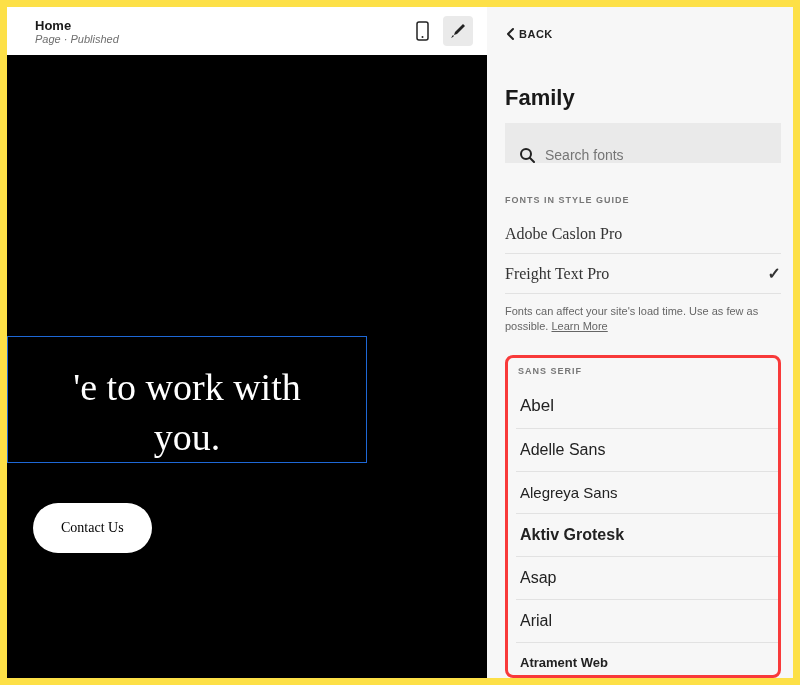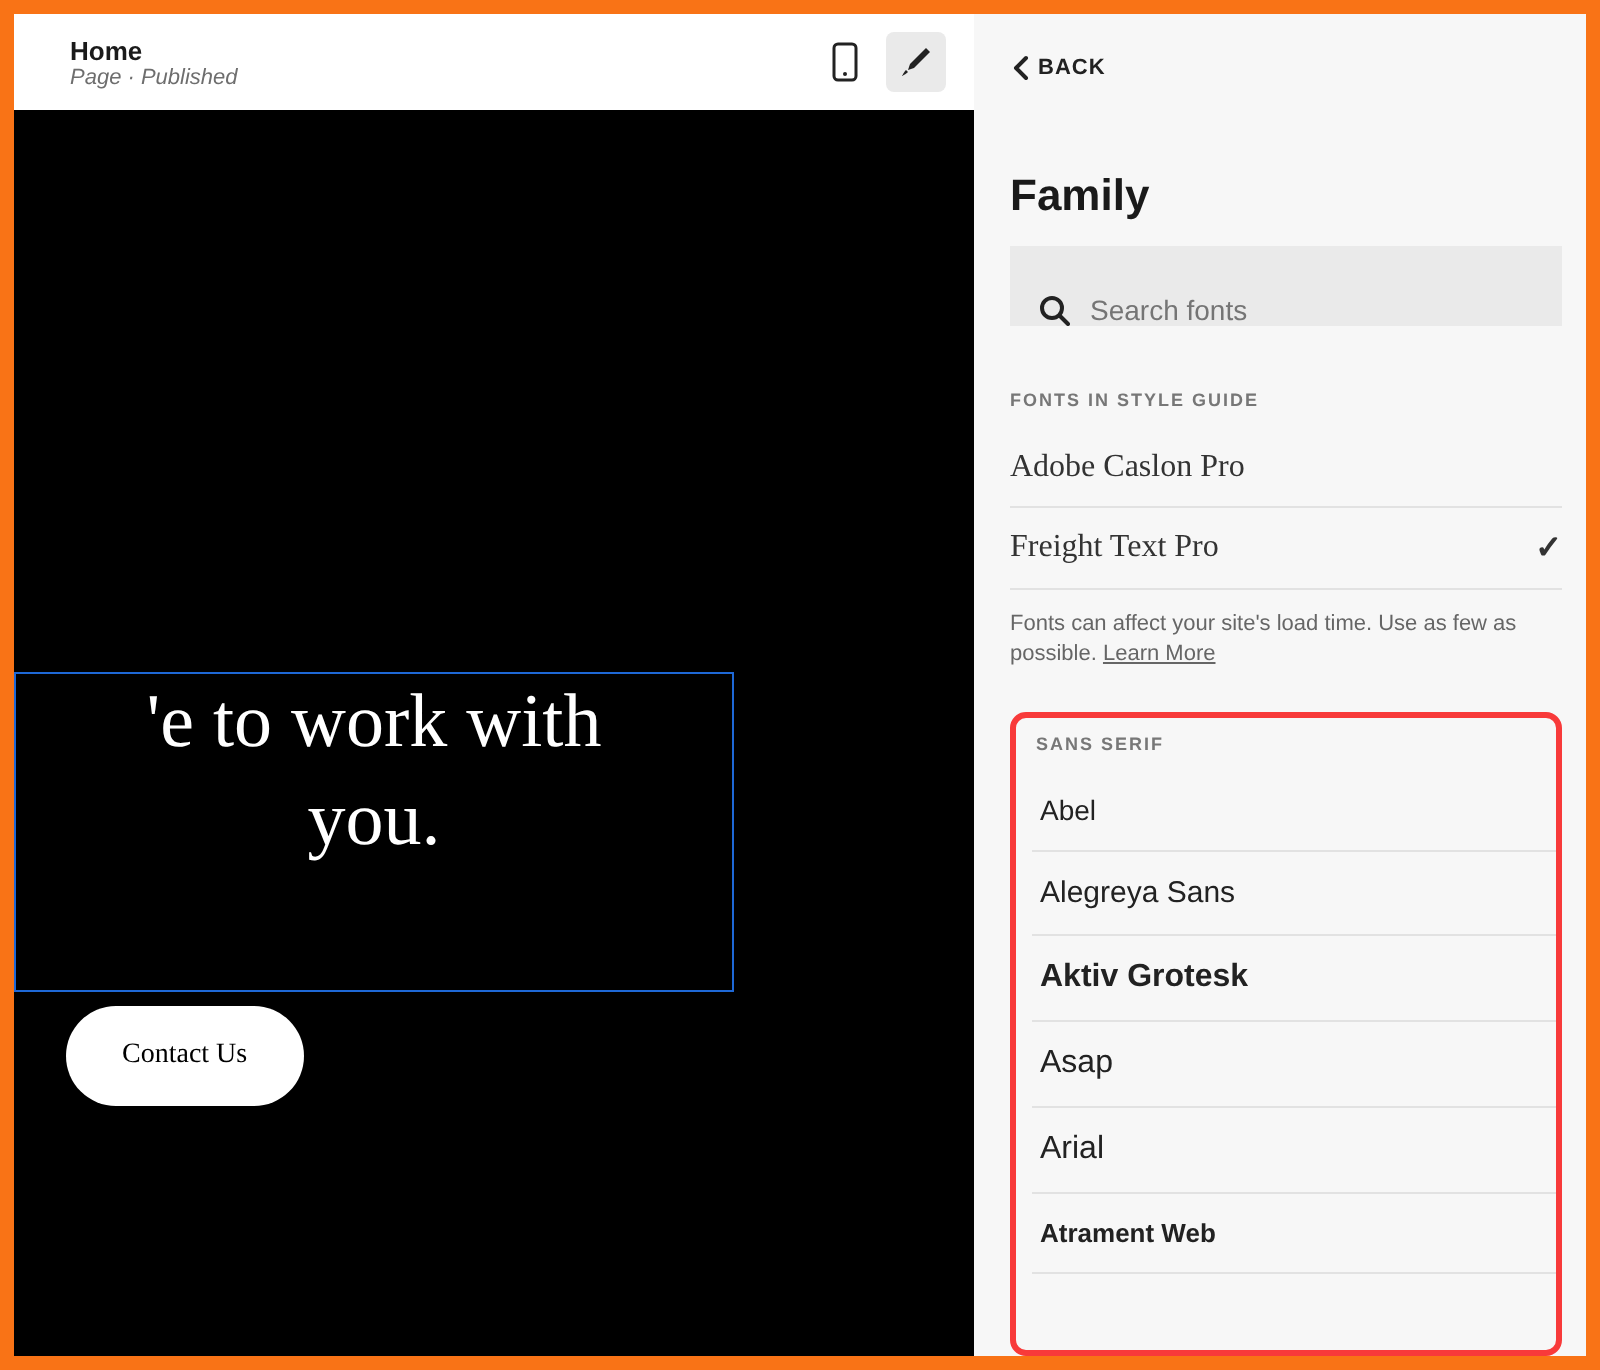--- a/index.html
+++ b/index.html
@@ -1,30 +1,30 @@
 <!DOCTYPE html>
 <html><head>
   <meta charset="utf-8">
   <style>
     * { margin: 0; padding: 0; box-sizing: border-box; }
     body { font-family: -apple-system, BlinkMacSystemFont, "Segoe UI", Helvetica, Arial, sans-serif; background: #fff; width: 800px; height: 685px; overflow: hidden; position: relative; }
     
-    .container { display: flex; width: 100%; height: 100%; background: #f97316; padding: 7px; }
+    .container { display: flex; width: 100%; height: 100%; background: #fde047; padding: 7px; }
     .left-panel { width: 480px; display: flex; flex-direction: column; }
     
     .topbar { background: #fff; height: 48px; display: flex; align-items: center; padding: 0 12px; justify-content: space-between; }
     .topbar-left { display: flex; flex-direction: column; margin-left: 16px; }
     .page-title { font-size: 13px; font-weight: 700; color: #1a1a1a; }
     .page-sub { font-size: 11px; color: #6e6e6e; font-style: italic; }
     .topbar-right { display: flex; gap: 6px; align-items: center; margin-right: 2px; }
     .tb-icon-btn { width: 30px; height: 30px; display: flex; align-items: center; justify-content: center; border-radius: 4px; cursor: pointer; }
     .tb-icon-btn.active { background: #eaeaea; }
     
     .preview { flex: 1; background: #000; position: relative; overflow: hidden; }
-    .preview-text-wrap { position: absolute; top: 281px; left: 0; width: 360px; height: 160px; border: 1px solid #1e68d6; display: flex; align-items: flex-start; justify-content: center; }
+    .preview-text-wrap { position: absolute; top: 281px; left: 0; width: 360px; height: 127px; border: 1px solid #1e68d6; display: flex; align-items: flex-end; justify-content: center; }
     .preview-text { color: #fff; font-family: Georgia, 'Times New Roman', serif; font-size: 38px; line-height: 1.3; text-align: center; white-space: pre-line; }
     .cta-btn { position: absolute; top: 448px; left: 26px; background: #fff; color: #000; border-radius: 30px; padding: 17px 28px; font-size: 14px; font-family: Georgia, serif; cursor: pointer; }
     
     .right-panel { flex: 1; background: #f7f7f7; padding: 20px 0 0 18px; overflow: hidden; display: flex; flex-direction: column; }
     .back-row { display: flex; align-items: center; gap: 4px; cursor: pointer; margin-bottom: 44px; }
     .back-text { font-size: 11px; font-weight: 700; letter-spacing: 0.5px; color: #222; }
     
     .panel-heading { font-size: 22px; font-weight: 700; color: #1a1a1a; margin-bottom: 12px; }
     
     .search-box { background: #eaeaea; height: 40px; display: flex; align-items: flex-end; padding: 0 14px; gap: 10px; margin-bottom: 32px; margin-right: 12px; }
@@ -37,21 +37,21 @@
     .sg-font-2 { font-family: Georgia, 'Times New Roman', serif; }
     .check { font-size: 16px; font-weight: 700; }
     
     .note { font-size: 11px; color: #666; line-height: 1.4; margin-top: 10px; margin-right: 12px; margin-bottom: 20px; }
     .note a { color: #666; text-decoration: underline; cursor: pointer; }
     
     .highlighted-box { border: 3px solid #f83a3a; border-radius: 8px; margin-right: 12px; padding: 8px 0 0 8px; flex: 1; overflow: hidden; }
     .section-label.inside { margin-left: 2px; margin-bottom: 8px; }
     
     .font-item { font-size: 16px; color: #222; padding: 12px 4px; border-bottom: 1px solid #e2e2e2; cursor: pointer; }
-    .font-abel { font-family: Arial, sans-serif; font-weight: 300; font-size: 14px; }
+    .font-abel { font-family: Arial, sans-serif; font-weight: 300; font-size: 17px; }
     .font-adelle { font-family: "Helvetica Neue", Arial, sans-serif; font-weight: 500; }
     .font-aktiv { font-family: "Helvetica Neue", Arial, sans-serif; font-weight: 700; }
     .font-alegreya { font-family: Arial, sans-serif; font-size: 15px; }
     .font-altgothic { font-family: Arial Narrow, Arial, sans-serif; font-weight: 700; font-size: 13px; font-stretch: condensed; }
     .font-arial { font-family: Arial, sans-serif; }
     .font-asap { font-family: Arial, sans-serif; }
     .font-atrament { font-family: Arial Narrow, Arial, sans-serif; font-weight: 700; font-size: 13px; font-stretch: condensed; }
   </style>
 </head>
 <body>
@@ -115,20 +115,21 @@
       <span class="check">✓</span>
     </div>
 
     <div class="note">
       <span>Fonts can affect your site's load time. Use as few as possible. </span><a>Learn More</a>
     </div>
 
     <div class="highlighted-box">
       <div class="section-label inside">Sans Serif</div>
       <div class="font-item font-abel">Abel</div>
+      <div class="font-item font-adelle">Adelle Sans</div>
       <div class="font-item font-alegreya">Alegreya Sans</div>
       <div class="font-item font-aktiv">Aktiv Grotesk</div>
       <div class="font-item font-asap">Asap</div>
       <div class="font-item font-arial">Arial</div>
       <div class="font-item font-atrament">Atrament Web</div>
     </div>
   </div>
 </div>
 
 </body></html>

